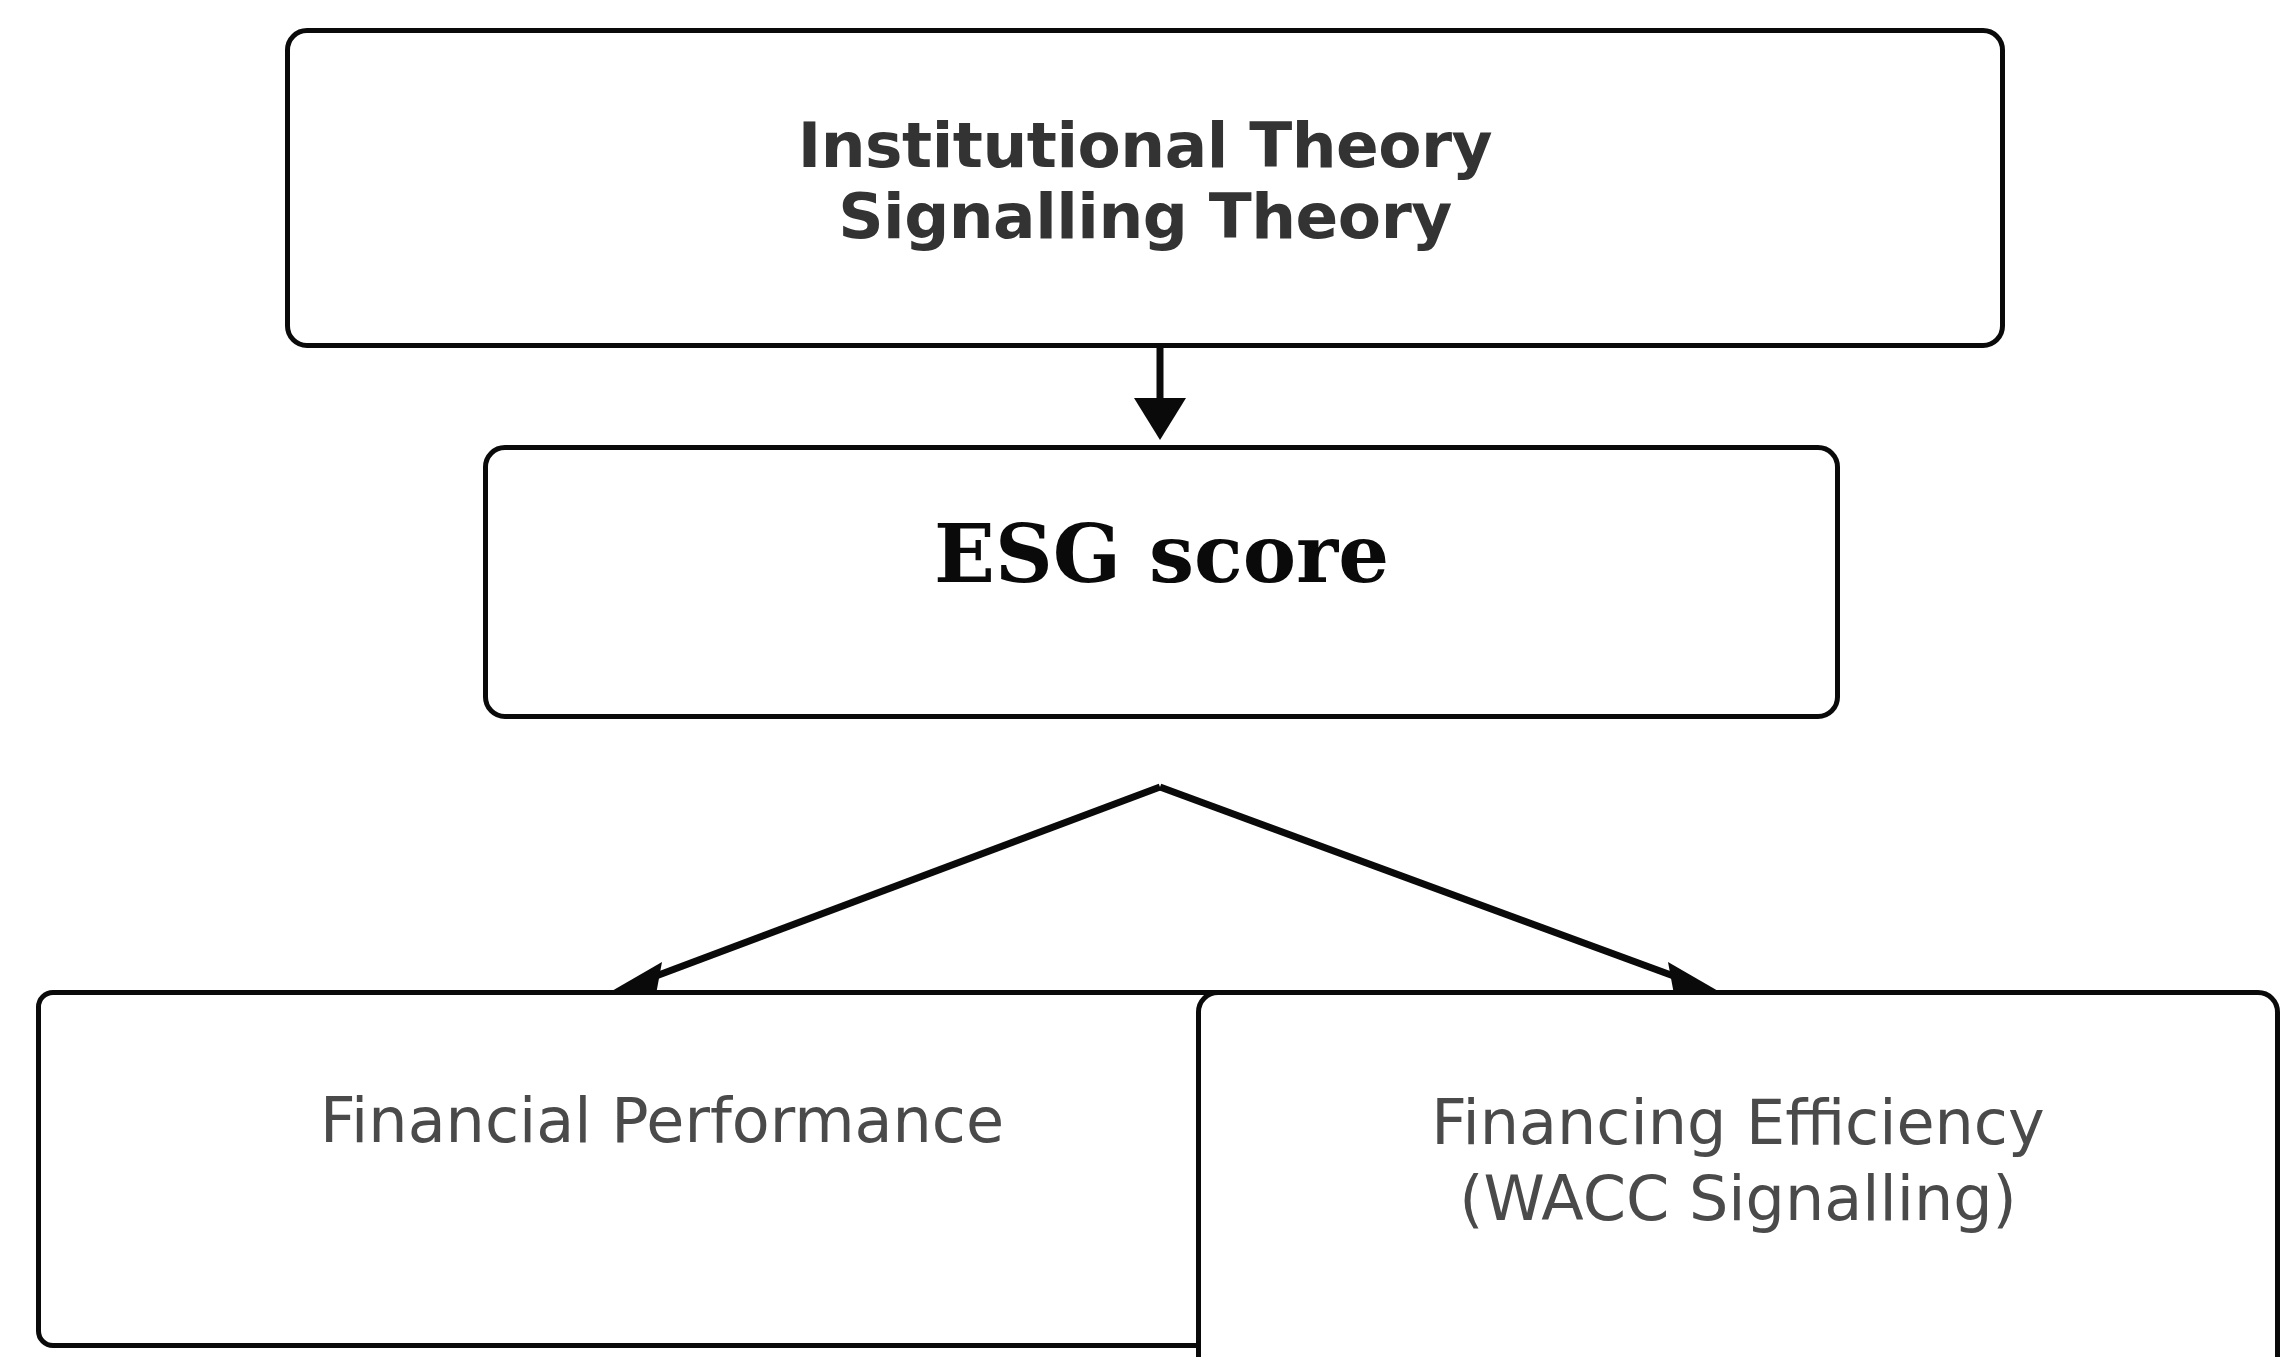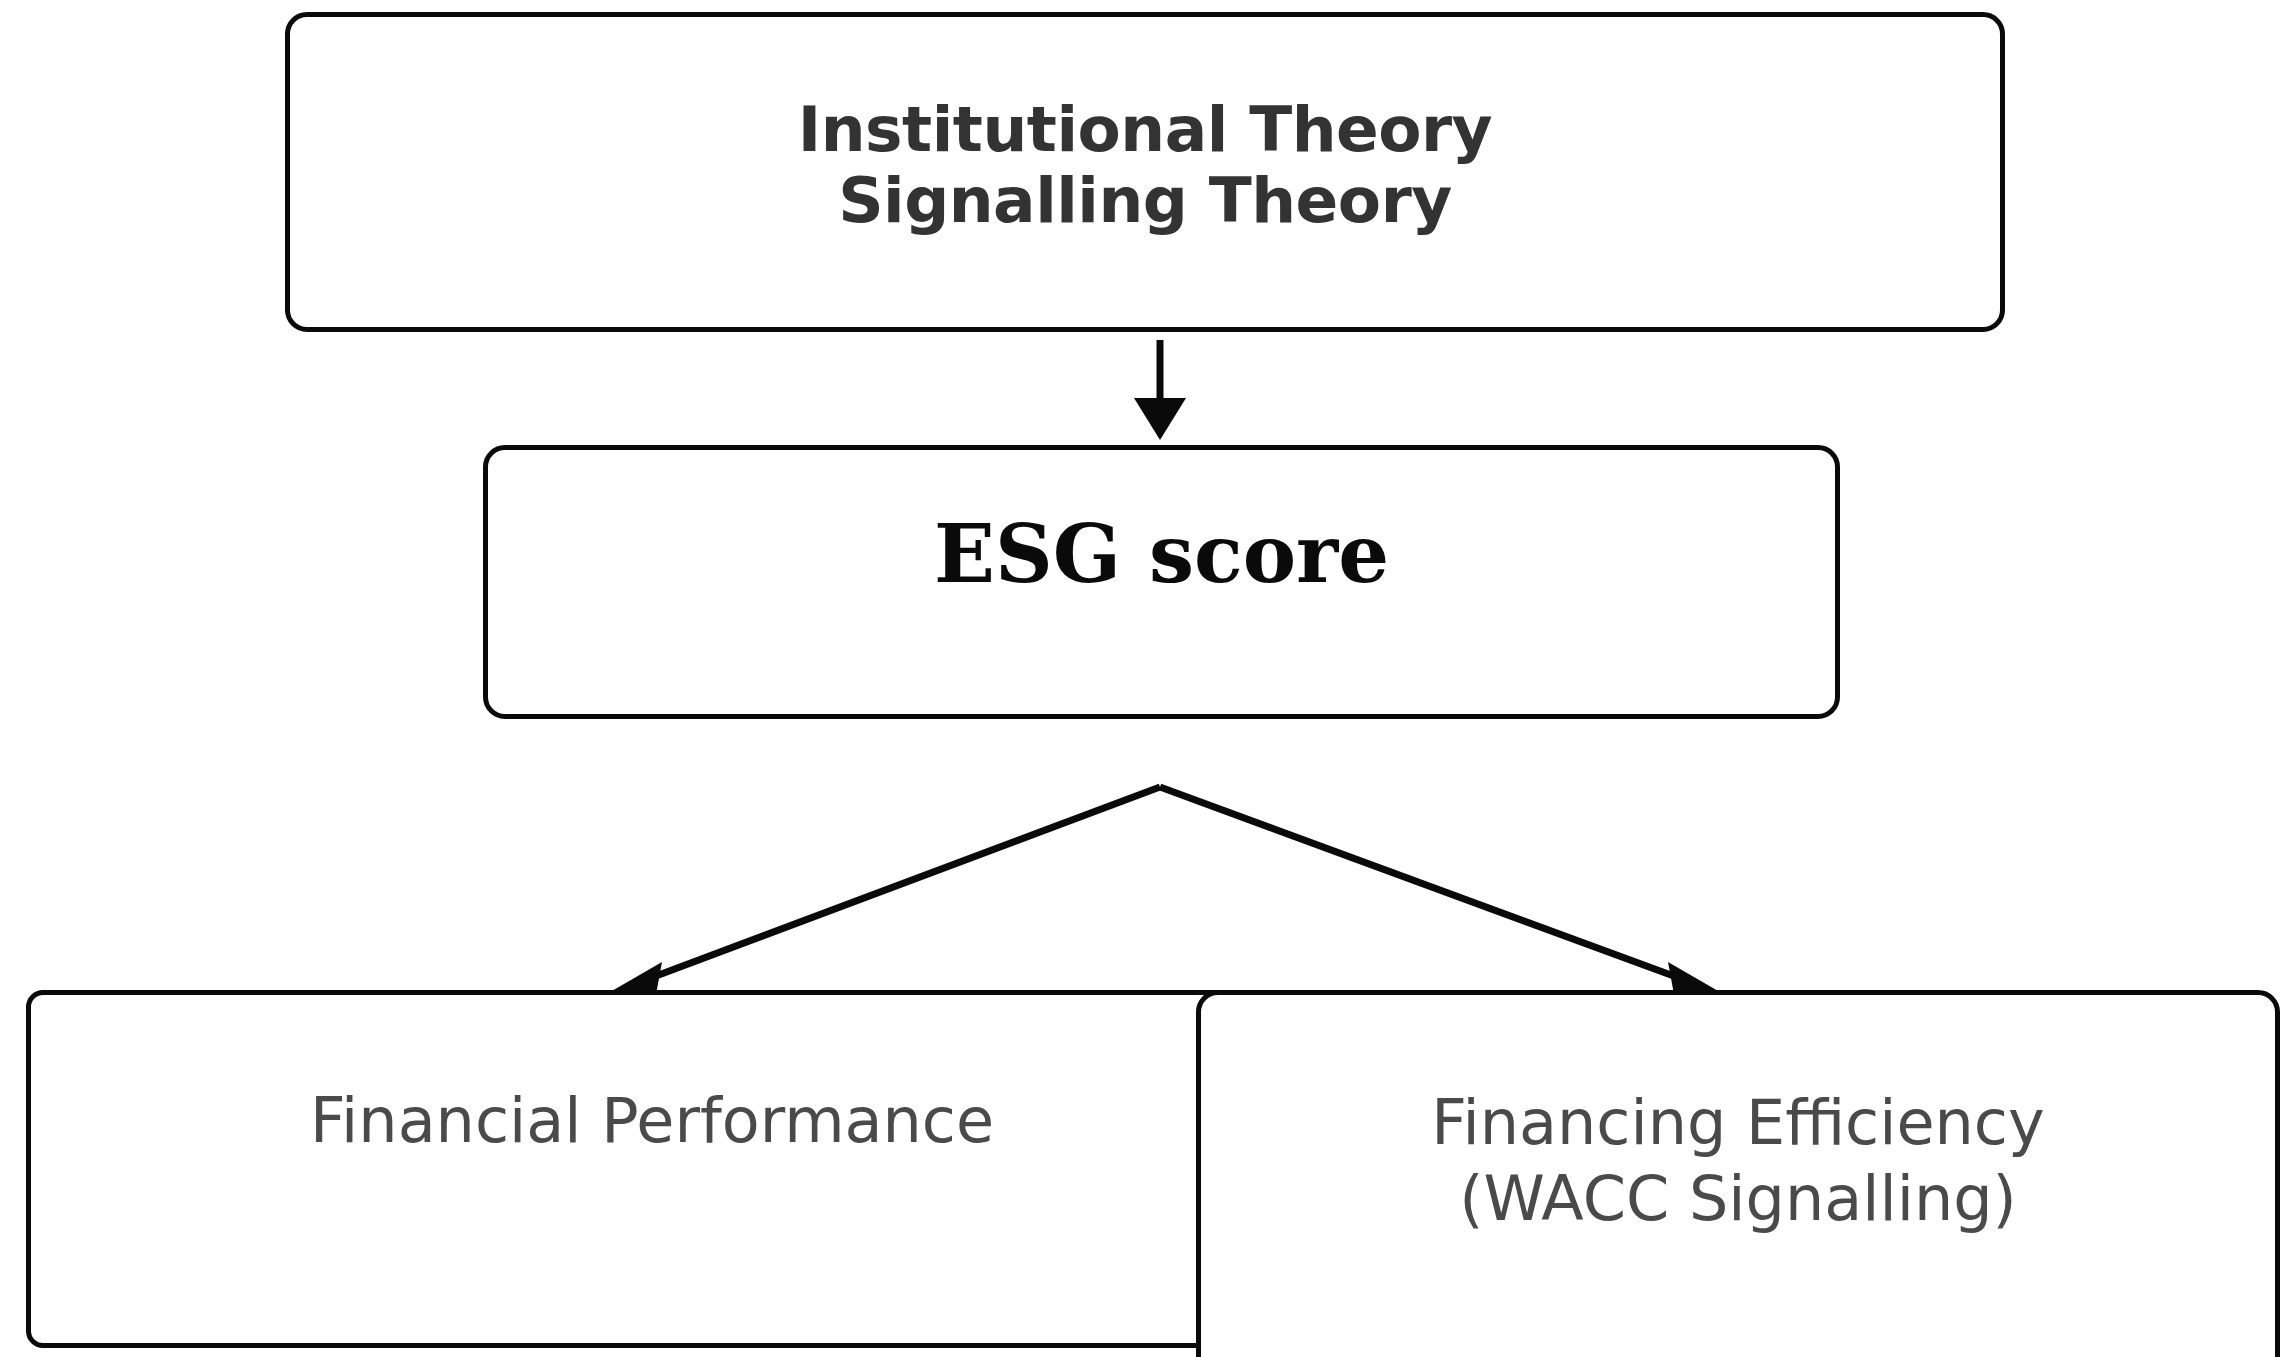--- a/index.html
+++ b/index.html
@@ -32,21 +32,21 @@
   .node .lines {
     width: 100%;
     padding: 0 18px;
     box-sizing: border-box;
   }
   .node .line { display: block; white-space: pre; }
 
   
   #theory-box {
     left: 285px;
-    top: 12px;
+    top: 28px;
     width: 1720px;
     height: 320px;
   }
   #theory-box .lines {
     font-weight: bold;
     font-size: 63px;
     line-height: 1.12;
     color: #333333;
     letter-spacing: -0.5px;
     transform: translateY(-6px);
@@ -63,21 +63,21 @@
     font-family: "DejaVu Serif", serif;
     font-weight: bold;
     font-size: 80px;
     line-height: 1.1;
     color: #0a0a0a;
     transform: translateY(-28px);
   }
 
   
   #fin-perf-box {
-    left: 26px;
+    left: 36px;
     top: 990px;
     width: 1252px;
     height: 358px;
     border-bottom-left-radius: 22px;
     border-bottom-right-radius: 22px;
     border-radius: 17px;
   }
   #fin-eff-box {
     left: 1196px;
     top: 990px;

